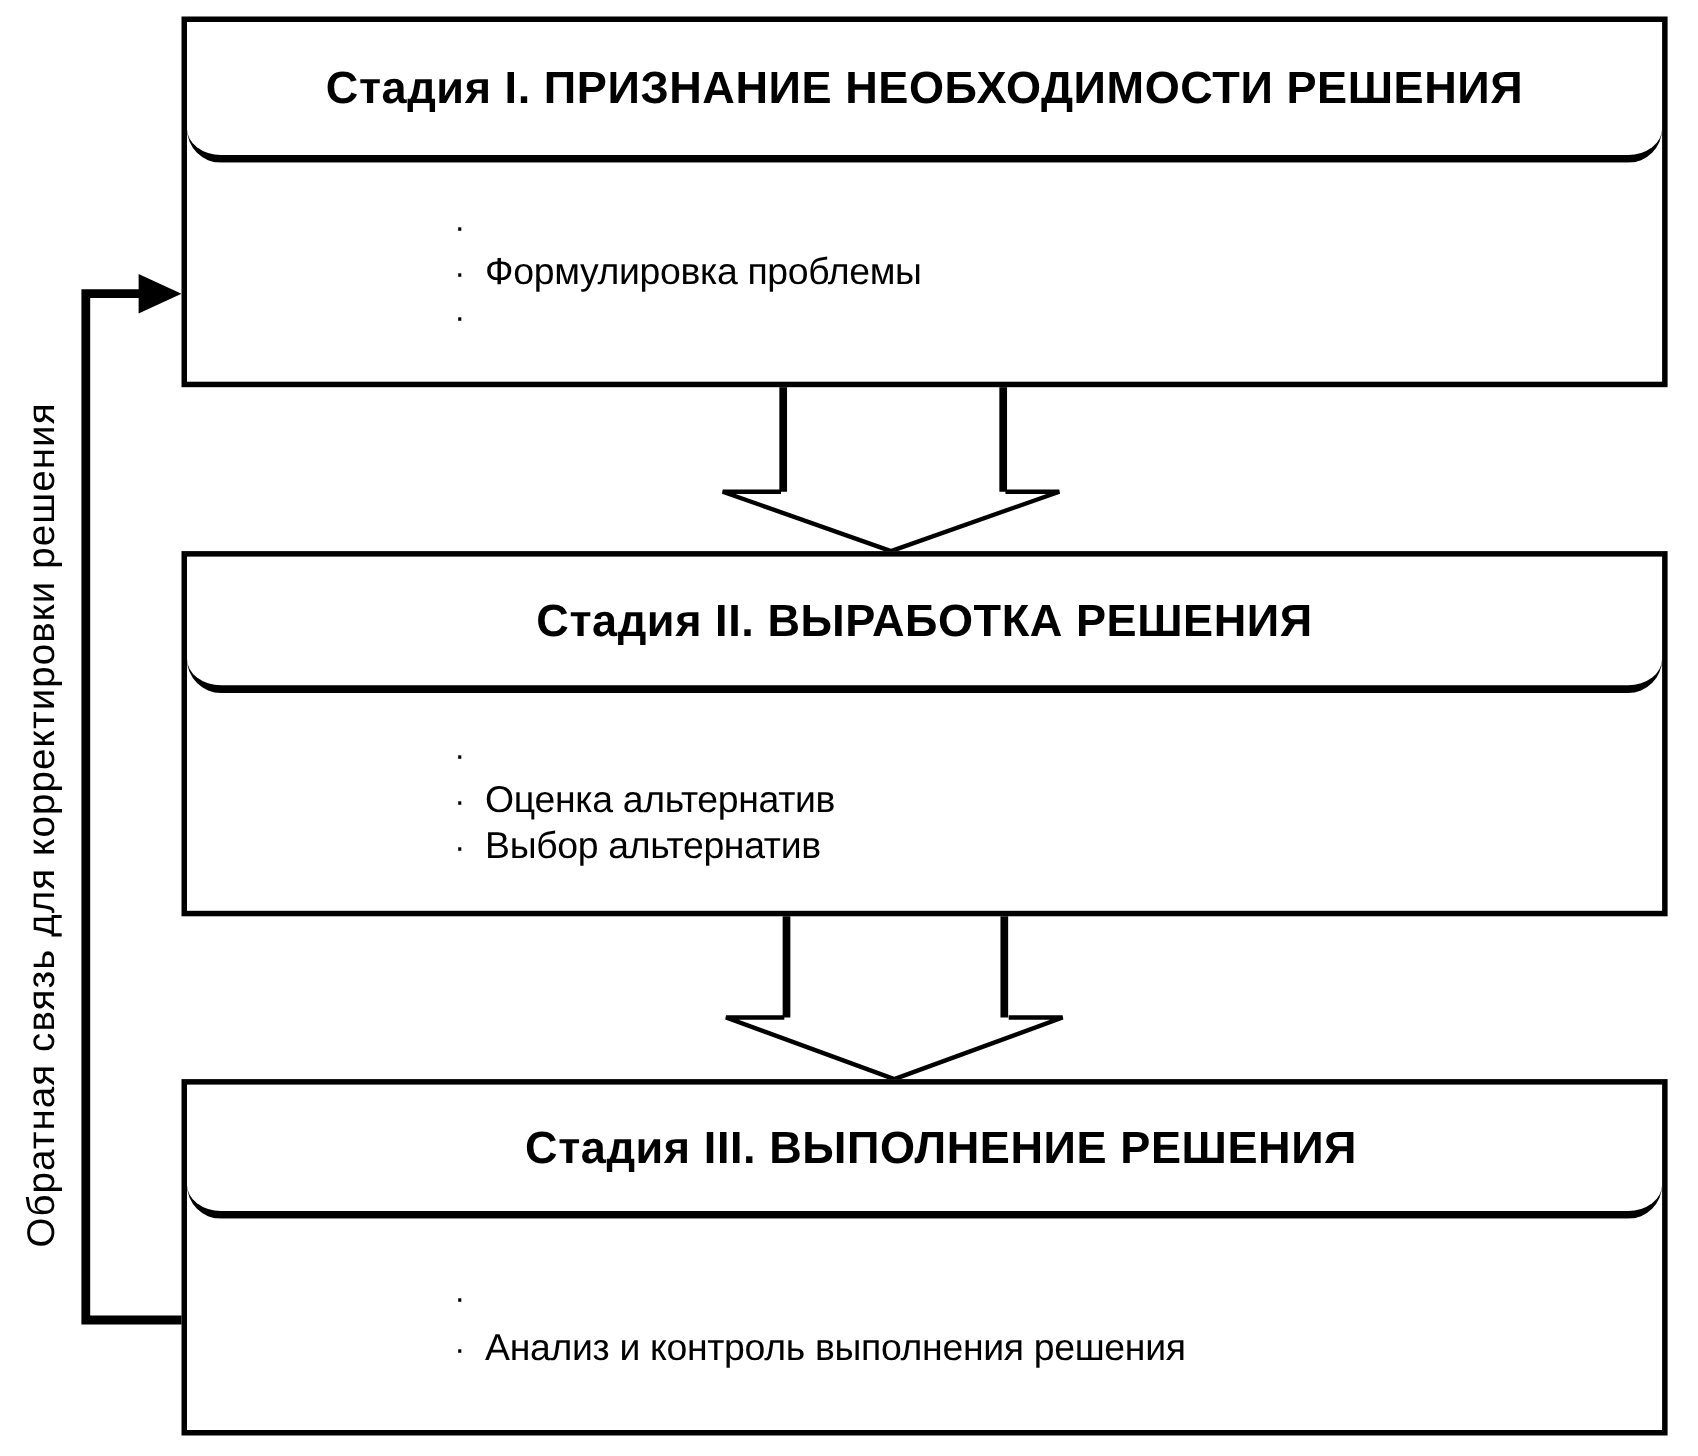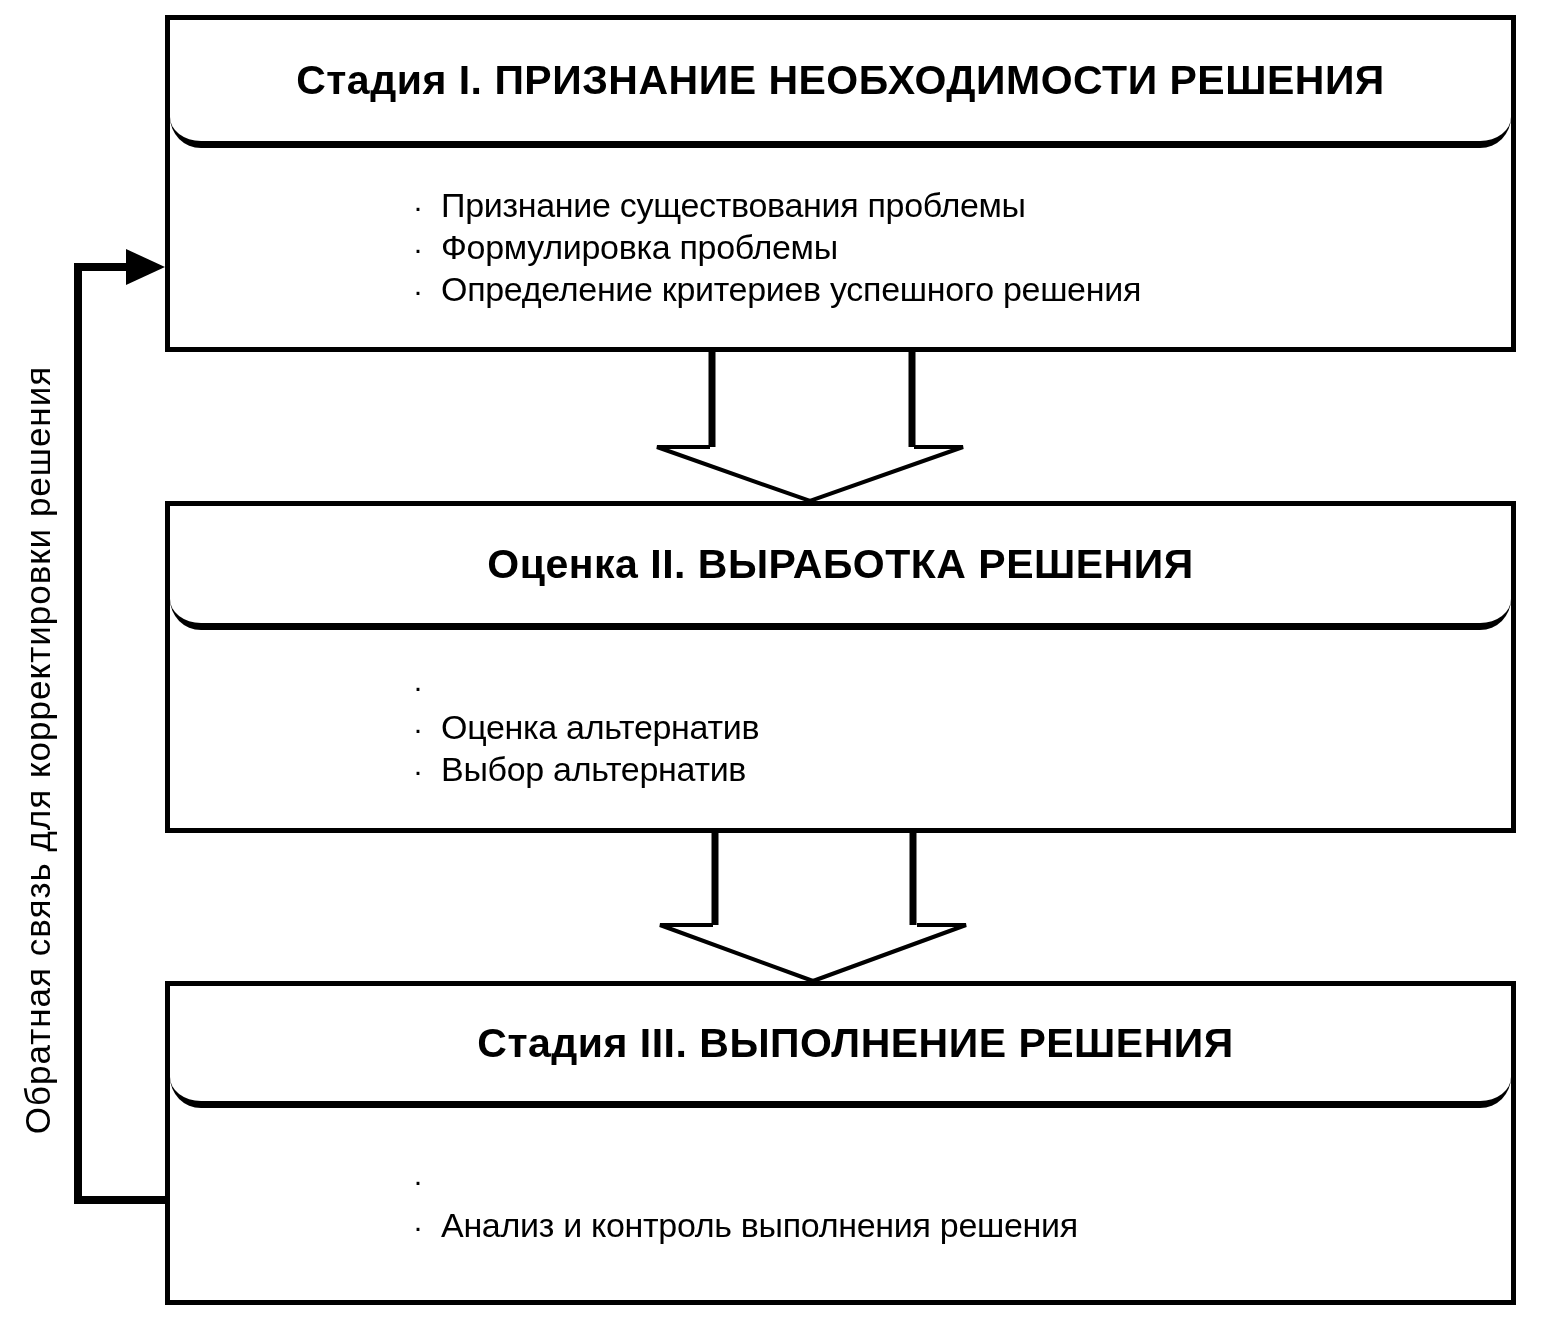--- a/index.html
+++ b/index.html
@@ -116,35 +116,33 @@
     </g>
   </svg>
 
   <div class="vlabel">Обратная связь для корректировки решения</div>
 
   <div class="stage" id="stage-1">
     <div class="stage-header">Стадия I. ПРИЗНАНИЕ НЕОБХОДИМОСТИ РЕШЕНИЯ</div>
     <ul class="stage-body">
       <li>
         <span class="bullet">·</span>
-        <span>Признание существования проблемы</span>
       </li>
       <li>
         <span class="bullet">·</span>
         <span>Формулировка проблемы</span>
       </li>
       <li>
         <span class="bullet">·</span>
-        <span>Определение критериев успешного решения</span>
       </li>
     </ul>
   </div>
 
   <div class="stage" id="stage-2">
-    <div class="stage-header">Оценка II. ВЫРАБОТКА РЕШЕНИЯ</div>
+    <div class="stage-header">Стадия II. ВЫРАБОТКА РЕШЕНИЯ</div>
     <ul class="stage-body">
       <li>
         <span class="bullet">·</span>
       </li>
       <li>
         <span class="bullet">·</span>
         <span>Оценка альтернатив</span>
       </li>
       <li>
         <span class="bullet">·</span>

